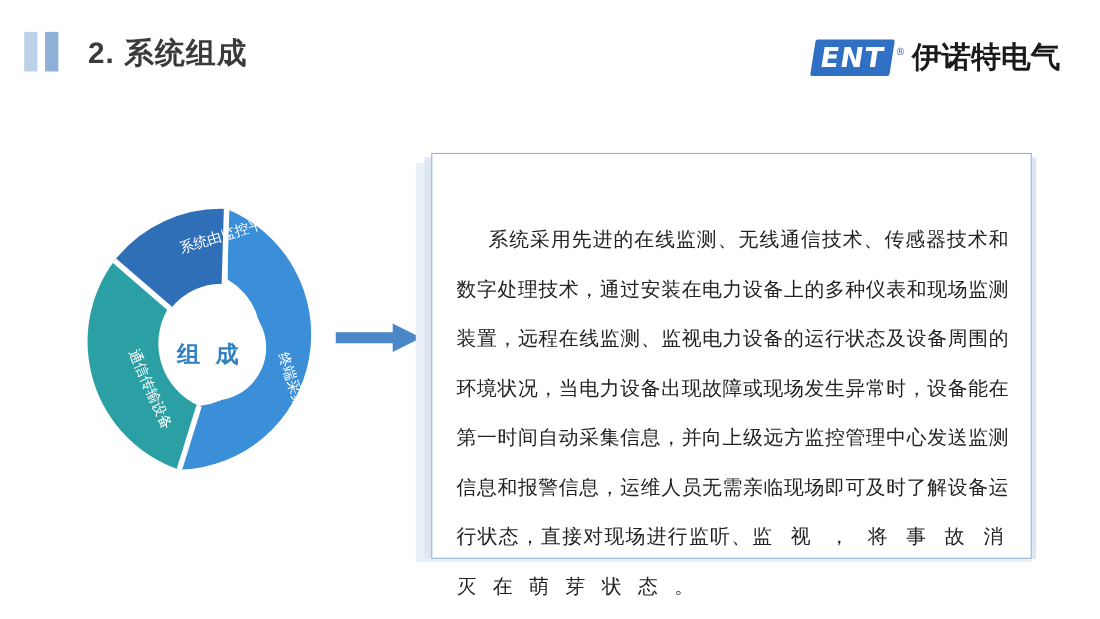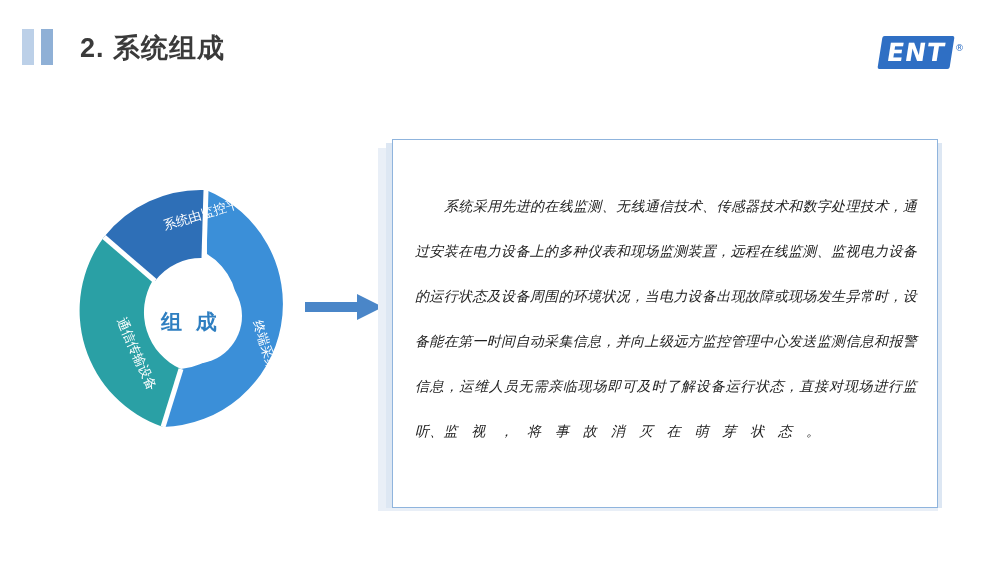--- a/index.html
+++ b/index.html
@@ -154,29 +154,28 @@
     top: 139px;
     width: 546px;
     height: 369px;
     background: #ffffff;
     border: 1px solid #8fb4dd;
     box-sizing: border-box;
   }
   .card-body {
     position: absolute;
     left: 22px;
-    top: 44px;
+    top: 56px;
     width: 502px;
-    font-size: 14px;
+    font-size: 18px;
     color: #222222;
     line-height: 45px;
     text-align: justify;
     text-indent: 29px;
     letter-spacing: 0.2px;
-    font-style: italic;
   }
   .card-body .sparse {
     letter-spacing: 5px;
   }
 </style>
 </head>
 <body>
 
 <div class="slide">
 
@@ -185,20 +184,21 @@
     <div class="hbar dark"></div>
   </div>
 
   <div class="slide-title">2. 系统组成</div>
 
   <div class="logo">
     <div class="logo-mark">
       <span class="logo-mark-text">ENT</span>
     </div>
     <span class="logo-reg">®</span>
+    <span class="logo-cn">伊诺特电气</span>
   </div>
 
   <div class="donut-wrap">
     <svg class="donut-svg" width="270" height="290" viewBox="0 0 270 290">
 
       <path fill="#2e6fb7" d="M 149 22
                A 123 123 0 0 0 47 69
                L 98 113
                A 58 58 0 0 1 147 90
                Z"></path>

